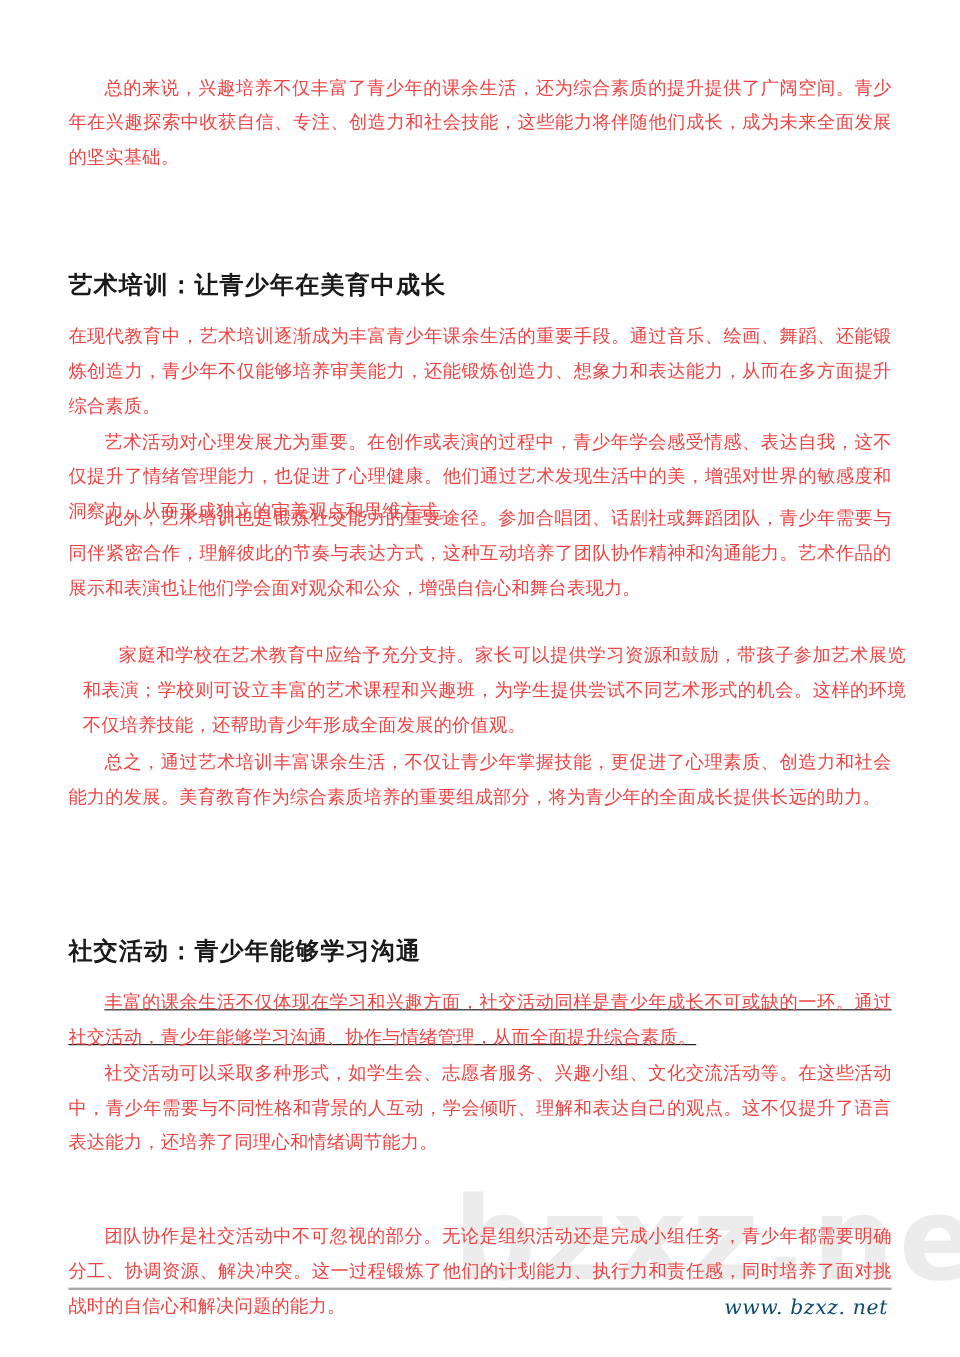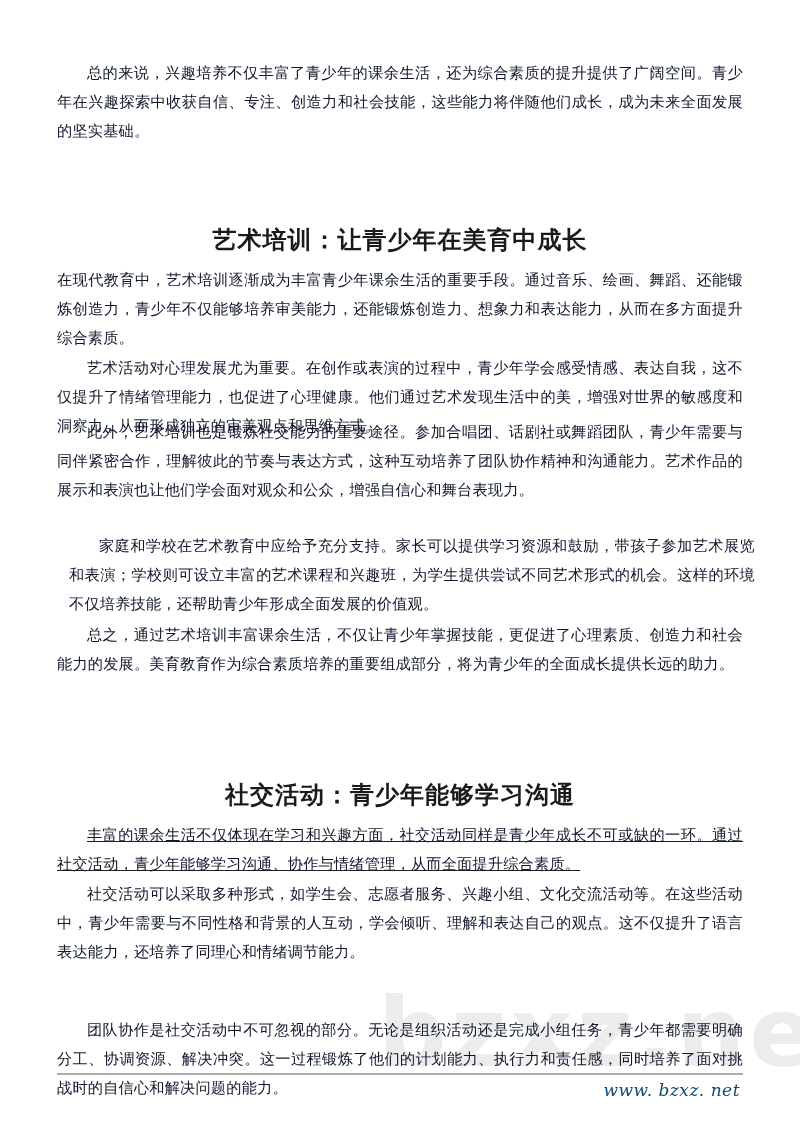--- a/index.html
+++ b/index.html
@@ -20,28 +20,28 @@
     left: 57px;
     top: 0;
     width: 686px;
   }
   .para {
     font-size: 15.2px;
     line-height: 29px;
     margin: 0;
     text-align: justify;
     letter-spacing: 0.2px;
-    color: #0f172a;
+    color: #ef4444;
   }
   .indent { text-indent: 30px; }
   .heading {
     font-family: "DejaVu Sans", "Liberation Sans", sans-serif;
     font-weight: bold;
-    font-size: 24px;
-    text-align: center;
+    font-size: 20px;
+    text-align: left;
     margin: 0;
     color: #1a1a1a;
     letter-spacing: 1px;
   }
   .watermark {
     position: absolute;
     left: 378px;
     top: 985px;
     font-family: "DejaVu Sans", "Liberation Sans", sans-serif;
     font-weight: bold;

